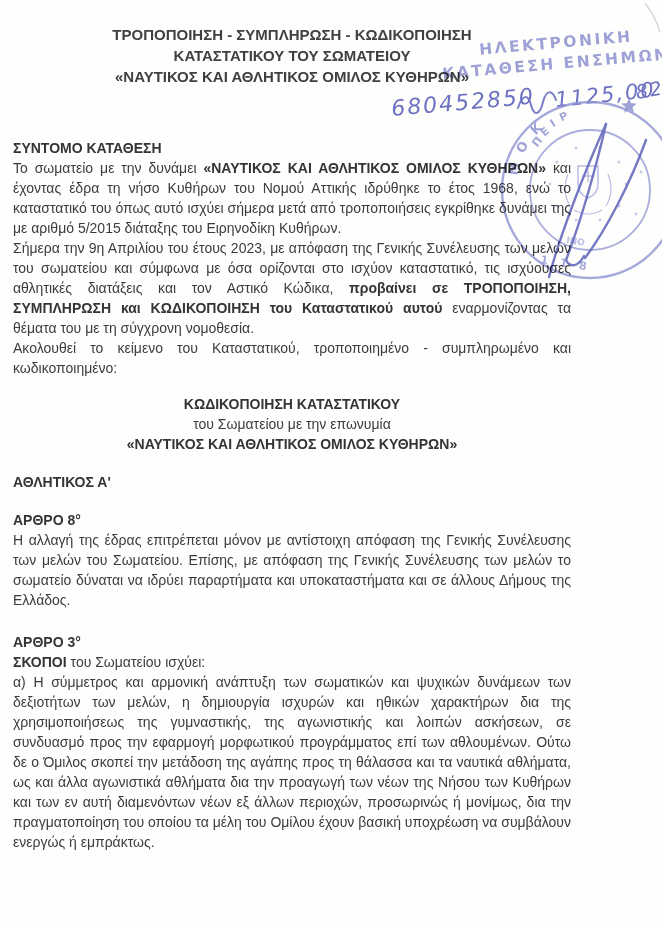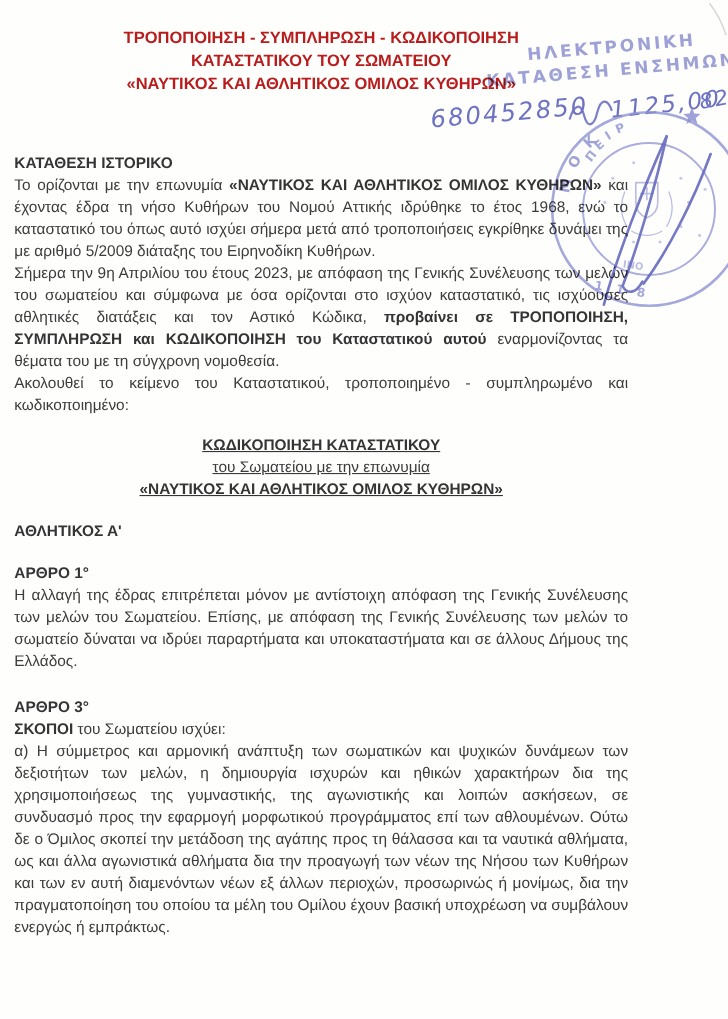--- a/index.html
+++ b/index.html
@@ -21,25 +21,25 @@
   }
   .bold { font-weight: 700; color: #343434; }
   p { margin: 0; text-align: justify; }
   .heading-line { text-align: left; font-weight: 700; color: #343434; }
 
   .title-block {
     text-align: center;
     font-weight: 700;
     font-size: 15px;
     line-height: 21px;
-    color: #b91c1c;
+    color: #404040;
   }
   .section-history { margin-top: 51px; }
   .codif-block { margin-top: 16px; text-align: center; }
-  .codif-block .c-line { text-align: center; text-decoration: underline; }
+  .codif-block .c-line { text-align: center; }
   .chapter-block { margin-top: 18px; }
   .article-1 { margin-top: 18px; }
   .article-2 { margin-top: 22px; }
 
   .stamp-layer {
     position: absolute;
     left: 380px;
     top: 0;
     width: 282px;
     height: 330px;
@@ -67,38 +67,38 @@
 
 <div class="page">
 
   <div class="title-block">
     <div>ΤΡΟΠΟΠΟΙΗΣΗ - ΣΥΜΠΛΗΡΩΣΗ - ΚΩΔΙΚΟΠΟΙΗΣΗ</div>
     <div>ΚΑΤΑΣΤΑΤΙΚΟΥ ΤΟΥ ΣΩΜΑΤΕΙΟΥ</div>
     <div>«ΝΑΥΤΙΚΟΣ ΚΑΙ ΑΘΛΗΤΙΚΟΣ ΟΜΙΛΟΣ ΚΥΘΗΡΩΝ»</div>
   </div>
 
   <div class="section-history">
-    <p class="heading-line">ΚΑΤΑΘΕΣΗ ΙΣΤΟΡΙΚΟ</p>
-    <p><span>Το ορίζονται με την επωνυμία </span><span class="bold">«ΝΑΥΤΙΚΟΣ ΚΑΙ ΑΘΛΗΤΙΚΟΣ ΟΜΙΛΟΣ ΚΥΘΗΡΩΝ»</span><span> και έχοντας έδρα τη νήσο Κυθήρων του Νομού Αττικής ιδρύθηκε το έτος 1968, ενώ το καταστατικό του όπως αυτό ισχύει σήμερα μετά από τροποποιήσεις εγκρίθηκε δυνάμει της με αριθμό 5/2009 διάταξης του Ειρηνοδίκη Κυθήρων.</span></p>
+    <p class="heading-line">ΣΥΝΤΟΜΟ ΚΑΤΑΘΕΣΗ</p>
+    <p><span>Το σωματείο με την δυνάμει </span><span class="bold">«ΝΑΥΤΙΚΟΣ ΚΑΙ ΑΘΛΗΤΙΚΟΣ ΟΜΙΛΟΣ ΚΥΘΗΡΩΝ»</span><span> και έχοντας έδρα τη νήσο Κυθήρων του Νομού Αττικής ιδρύθηκε το έτος 1968, ενώ το καταστατικό του όπως αυτό ισχύει σήμερα μετά από τροποποιήσεις εγκρίθηκε δυνάμει της με αριθμό 5/2015 διάταξης του Ειρηνοδίκη Κυθήρων.</span></p>
     <p><span>Σήμερα την 9η Απριλίου του έτους 2023, με απόφαση της Γενικής Συνέλευσης των μελών του σωματείου και σύμφωνα με όσα ορίζονται στο ισχύον καταστατικό, τις ισχύουσες αθλητικές διατάξεις και τον Αστικό Κώδικα, </span><span class="bold">προβαίνει σε ΤΡΟΠΟΠΟΙΗΣΗ, ΣΥΜΠΛΗΡΩΣΗ και ΚΩΔΙΚΟΠΟΙΗΣΗ του Καταστατικού αυτού</span><span> εναρμονίζοντας τα θέματα του με τη σύγχρονη νομοθεσία.</span></p>
     <p><span>Ακολουθεί το κείμενο του Καταστατικού, τροποποιημένο - συμπληρωμένο και κωδικοποιημένο:</span></p>
   </div>
 
   <div class="codif-block">
     <p class="c-line bold">ΚΩΔΙΚΟΠΟΙΗΣΗ ΚΑΤΑΣΤΑΤΙΚΟΥ</p>
     <p class="c-line">του Σωματείου με την επωνυμία</p>
     <p class="c-line bold">«ΝΑΥΤΙΚΟΣ ΚΑΙ ΑΘΛΗΤΙΚΟΣ ΟΜΙΛΟΣ ΚΥΘΗΡΩΝ»</p>
   </div>
 
   <div class="chapter-block">
     <p class="heading-line">ΑΘΛΗΤΙΚΟΣ Α'</p>
   </div>
 
   <div class="article-1">
-    <p class="heading-line">ΑΡΘΡΟ 1°</p>
+    <p class="heading-line">ΑΡΘΡΟ 8°</p>
     <p><span>Η αλλαγή της έδρας επιτρέπεται μόνον με αντίστοιχη απόφαση της Γενικής Συνέλευσης των μελών του Σωματείου. Επίσης, με απόφαση της Γενικής Συνέλευσης των μελών το σωματείο δύναται να ιδρύει παραρτήματα και υποκαταστήματα και σε άλλους Δήμους της Ελλάδος.</span></p>
   </div>
 
   <div class="article-2">
     <p class="heading-line">ΑΡΘΡΟ 3°</p>
     <p><span class="bold">ΣΚΟΠΟΙ</span><span> του Σωματείου ισχύει:</span></p>
     <p><span>α) Η σύμμετρος και αρμονική ανάπτυξη των σωματικών και ψυχικών δυνάμεων των δεξιοτήτων των μελών, η δημιουργία ισχυρών και ηθικών χαρακτήρων δια της χρησιμοποιήσεως της γυμναστικής, της αγωνιστικής και λοιπών ασκήσεων, σε συνδυασμό προς την εφαρμογή μορφωτικού προγράμματος επί των αθλουμένων. Ούτω δε ο Όμιλος σκοπεί την μετάδοση της αγάπης προς τη θάλασσα και τα ναυτικά αθλήματα, ως και άλλα αγωνιστικά αθλήματα δια την προαγωγή των νέων της Νήσου των Κυθήρων και των εν αυτή διαμενόντων νέων εξ άλλων περιοχών, προσωρινώς ή μονίμως, δια την πραγματοποίηση του οποίου τα μέλη του Ομίλου έχουν βασική υποχρέωση να συμβάλουν ενεργώς ή εμπράκτως.</span></p>
   </div>
 
 </div>

